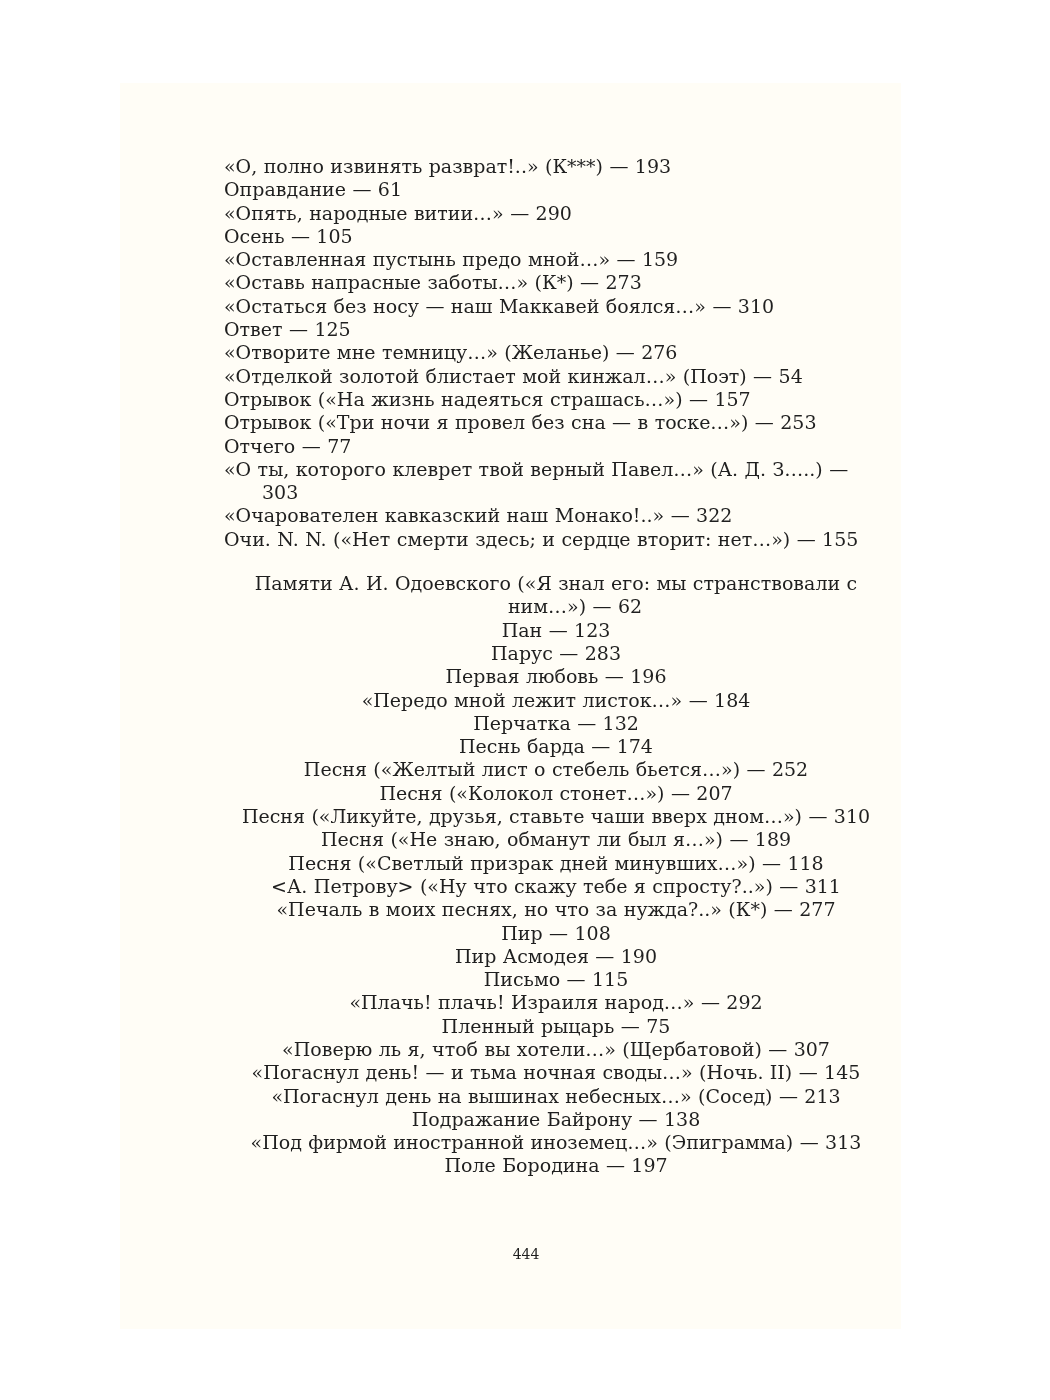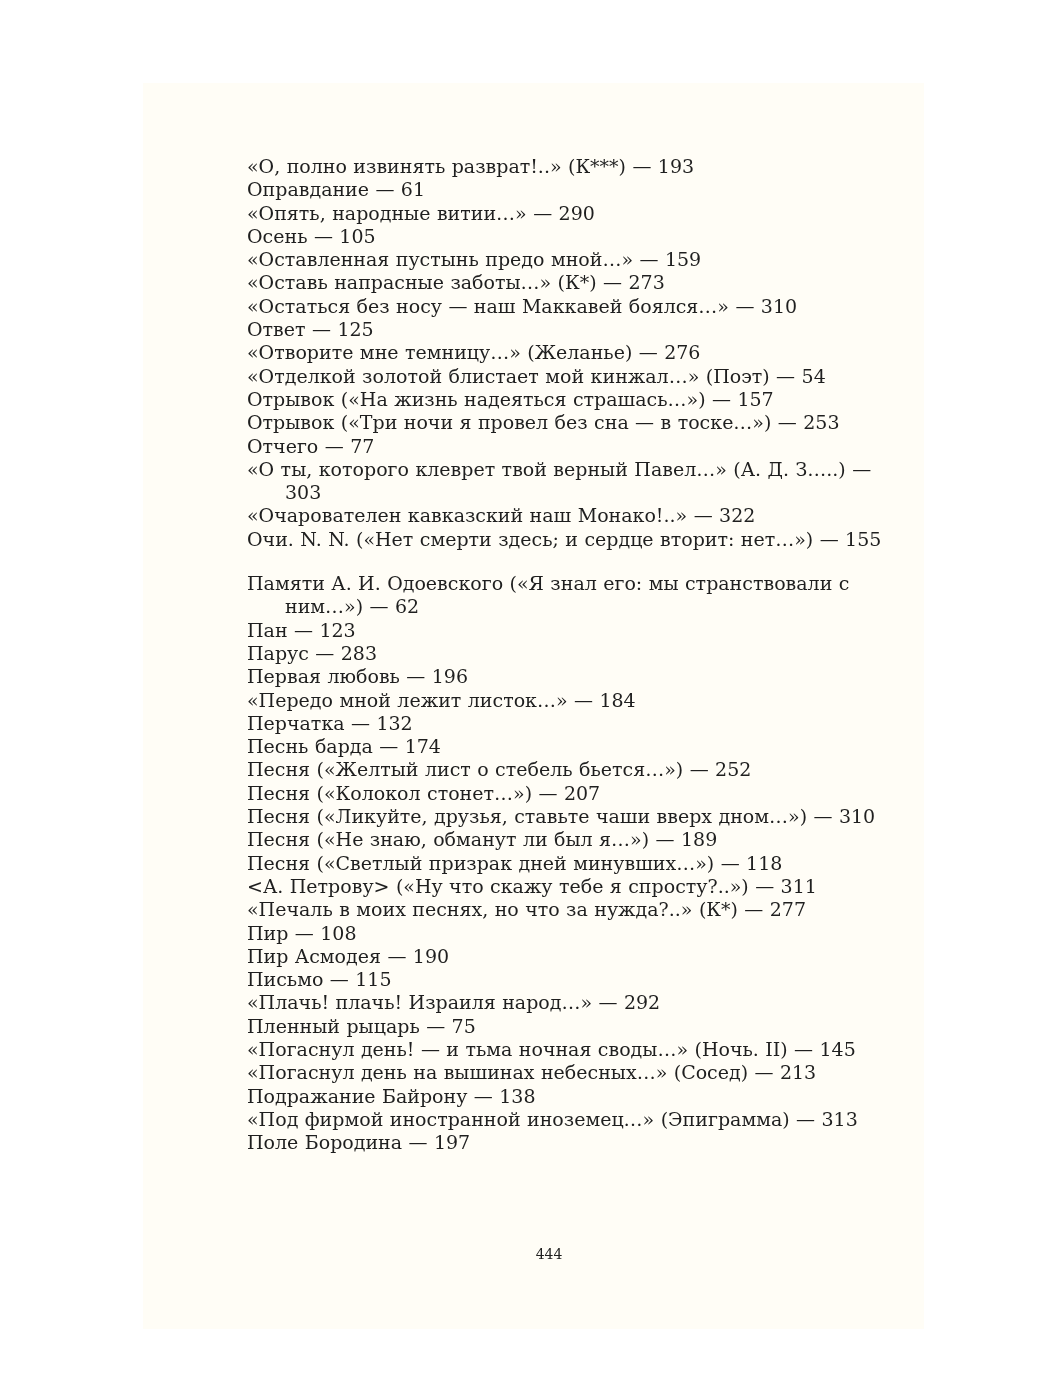--- a/index.html
+++ b/index.html
@@ -10,35 +10,36 @@
   body {
     width: 1050px;
     height: 1400px;
     background: #ffffff;
     position: relative;
     overflow: hidden;
     font-family: "DejaVu Serif", "Liberation Serif", serif;
   }
   .page {
     position: absolute;
-    left: 143px;
+    left: 120px;
     top: 83px;
     width: 781px;
     height: 1246px;
     background: var(--page-bg, #fffdf6);
     color: var(--text-color, #1f1f1f);
   }
   .index {
     position: absolute;
     left: 104px;
     top: 72px;
     width: 664px;
   }
   .index-section + .index-section {
     margin-top: 21px;
+    text-align: center;
   }
   .entry {
     margin: 0;
     padding-left: 38px;
     text-indent: -38px;
     font-size: 19px;
     line-height: 23.3px;
     white-space: pre-wrap;
     word-spacing: 0.02em;
   }
@@ -90,20 +91,21 @@
         <p class="entry">Песня («Ликуйте, друзья, ставьте чаши вверх дном…») — 310</p>
         <p class="entry">Песня («Не знаю, обманут ли был я…») — 189</p>
         <p class="entry">Песня («Светлый призрак дней минувших…») — 118</p>
         <p class="entry">&lt;А. Петрову&gt; («Ну что скажу тебе я спросту?..») — 311</p>
         <p class="entry">«Печаль в моих песнях, но что за нужда?..» (К*) — 277</p>
         <p class="entry">Пир — 108</p>
         <p class="entry">Пир Асмодея — 190</p>
         <p class="entry">Письмо — 115</p>
         <p class="entry">«Плачь! плачь! Израиля народ…» — 292</p>
         <p class="entry">Пленный рыцарь — 75</p>
+        <p class="entry">«Поверю ль я, чтоб вы хотели…» (Щербатовой) — 307</p>
         <p class="entry">«Погаснул день! — и тьма ночная своды…» (Ночь. II) — 145</p>
         <p class="entry">«Погаснул день на вышинах небесных…» (Сосед) — 213</p>
         <p class="entry">Подражание Байрону — 138</p>
         <p class="entry">«Под фирмой иностранной иноземец…» (Эпиграмма) — 313</p>
         <p class="entry">Поле Бородина — 197</p>
       </section>
   </main>
   <div class="folio">444</div>
 </div>
 

